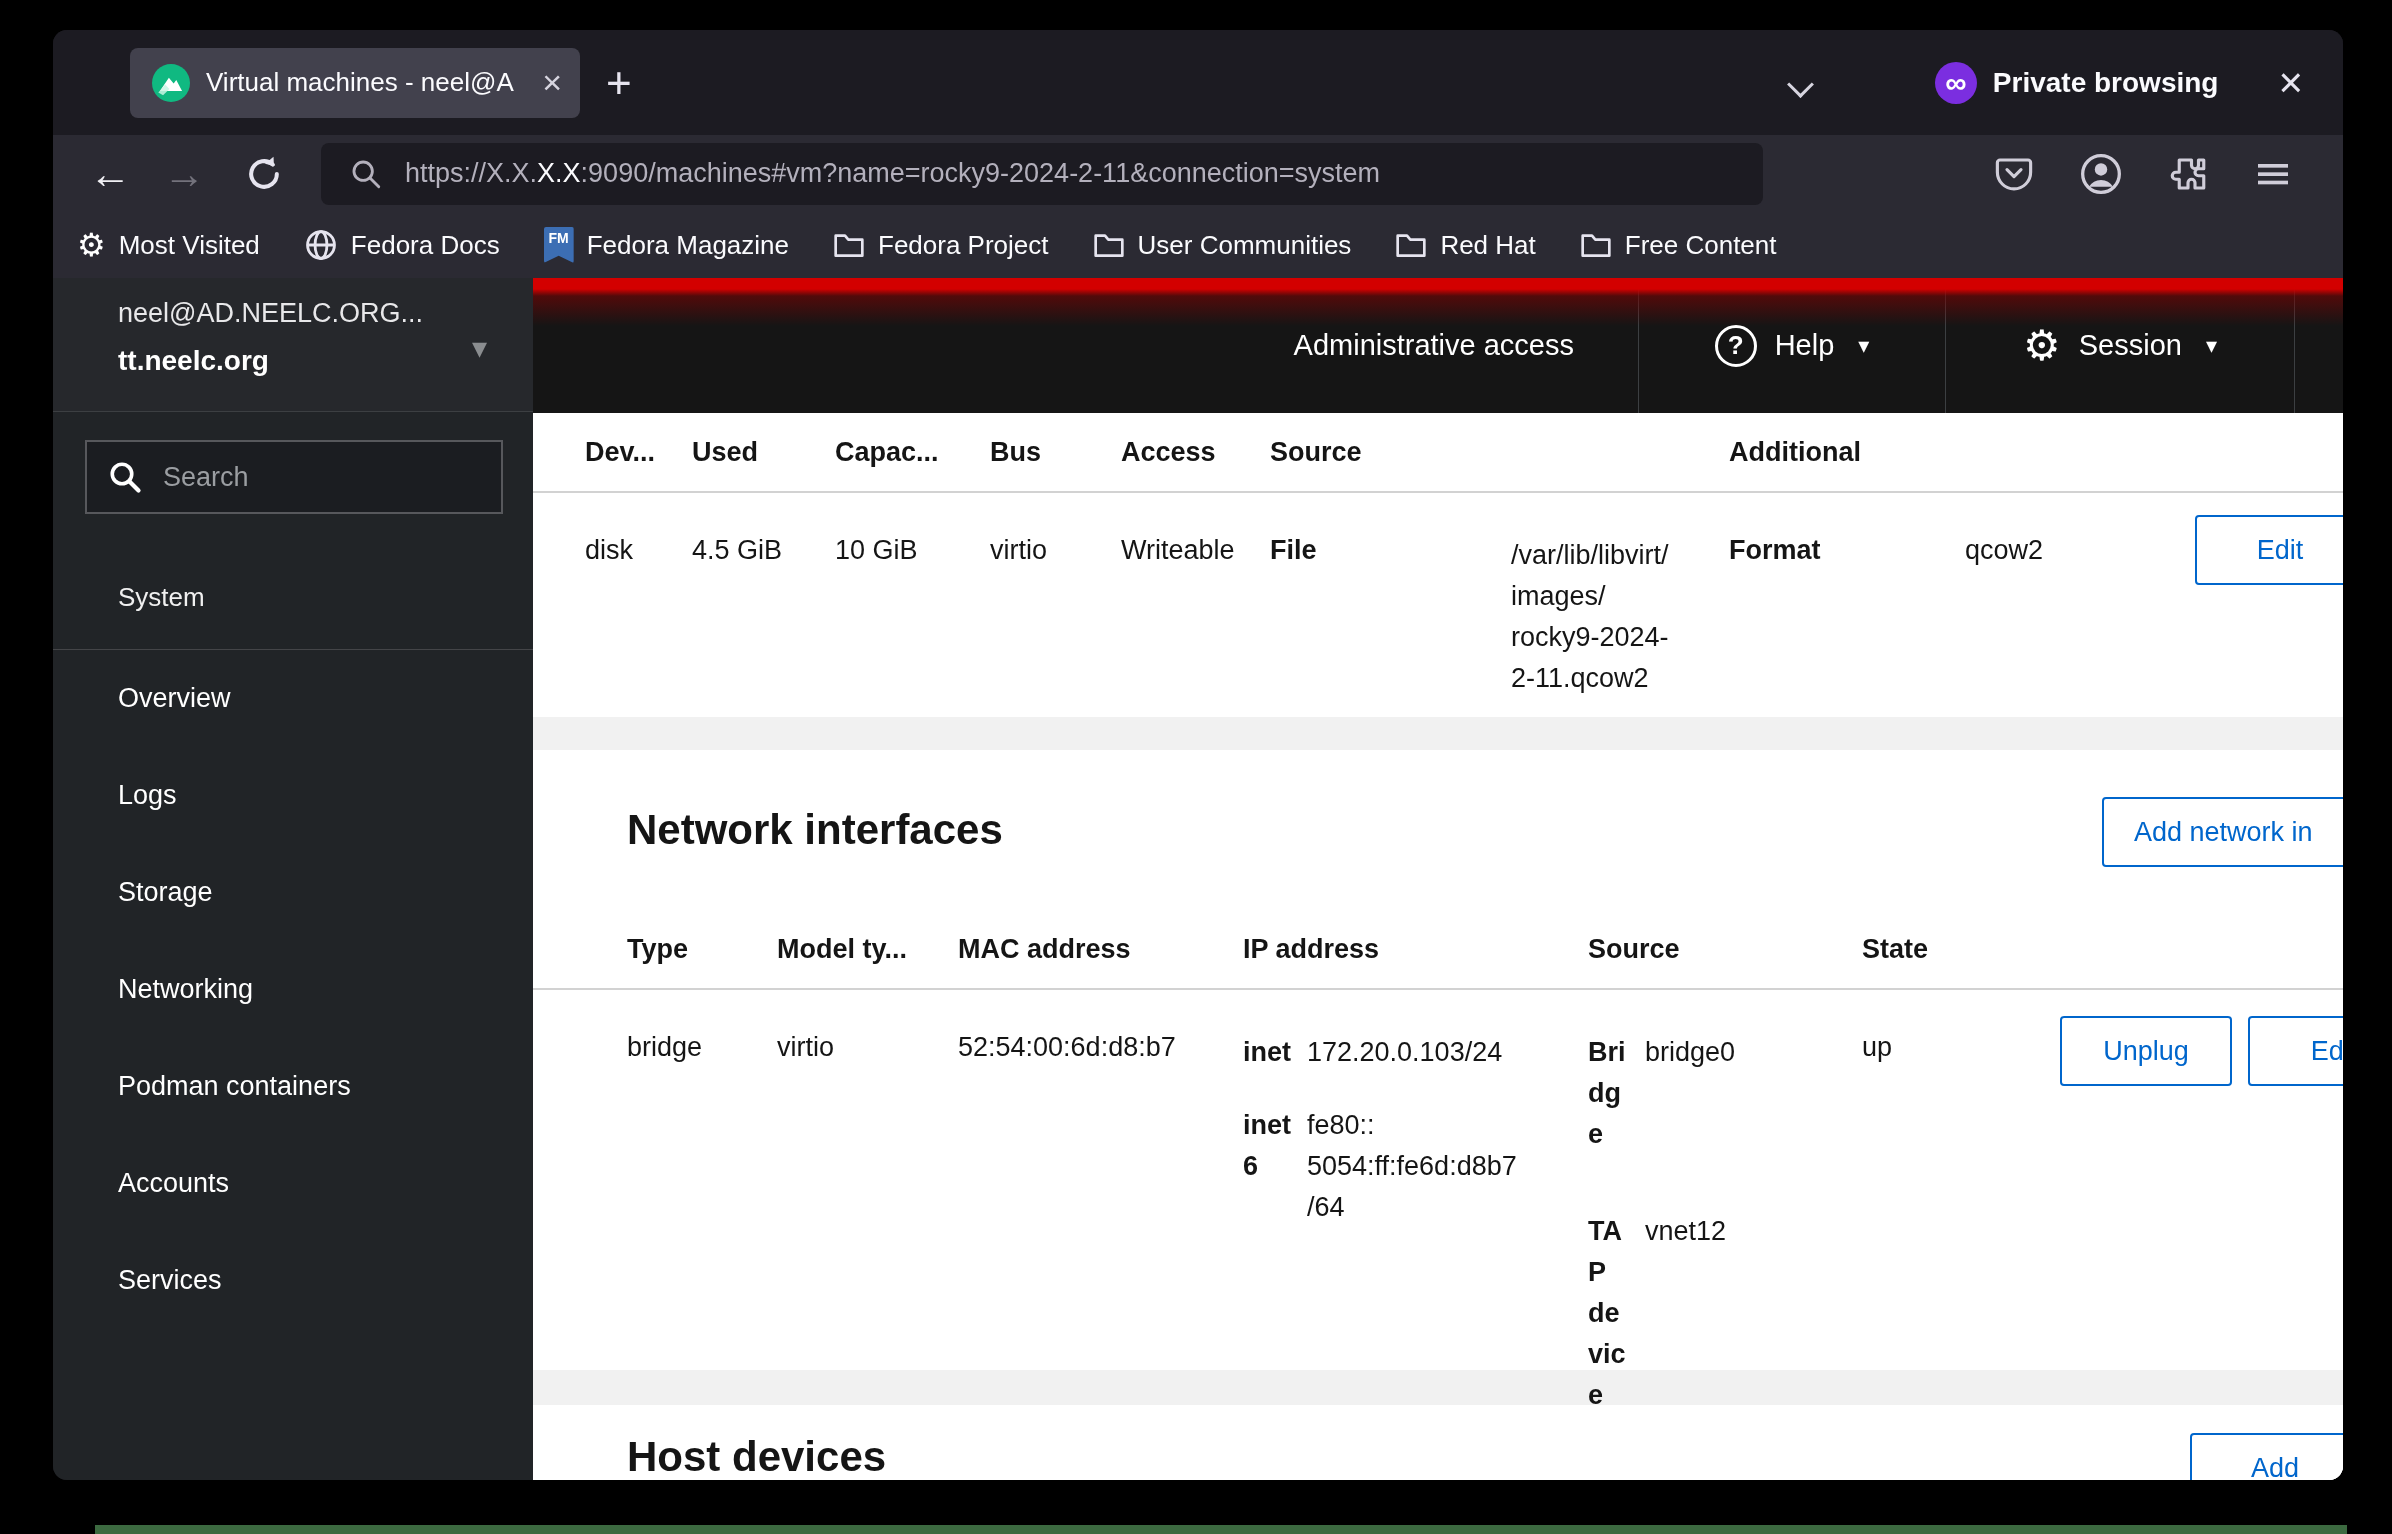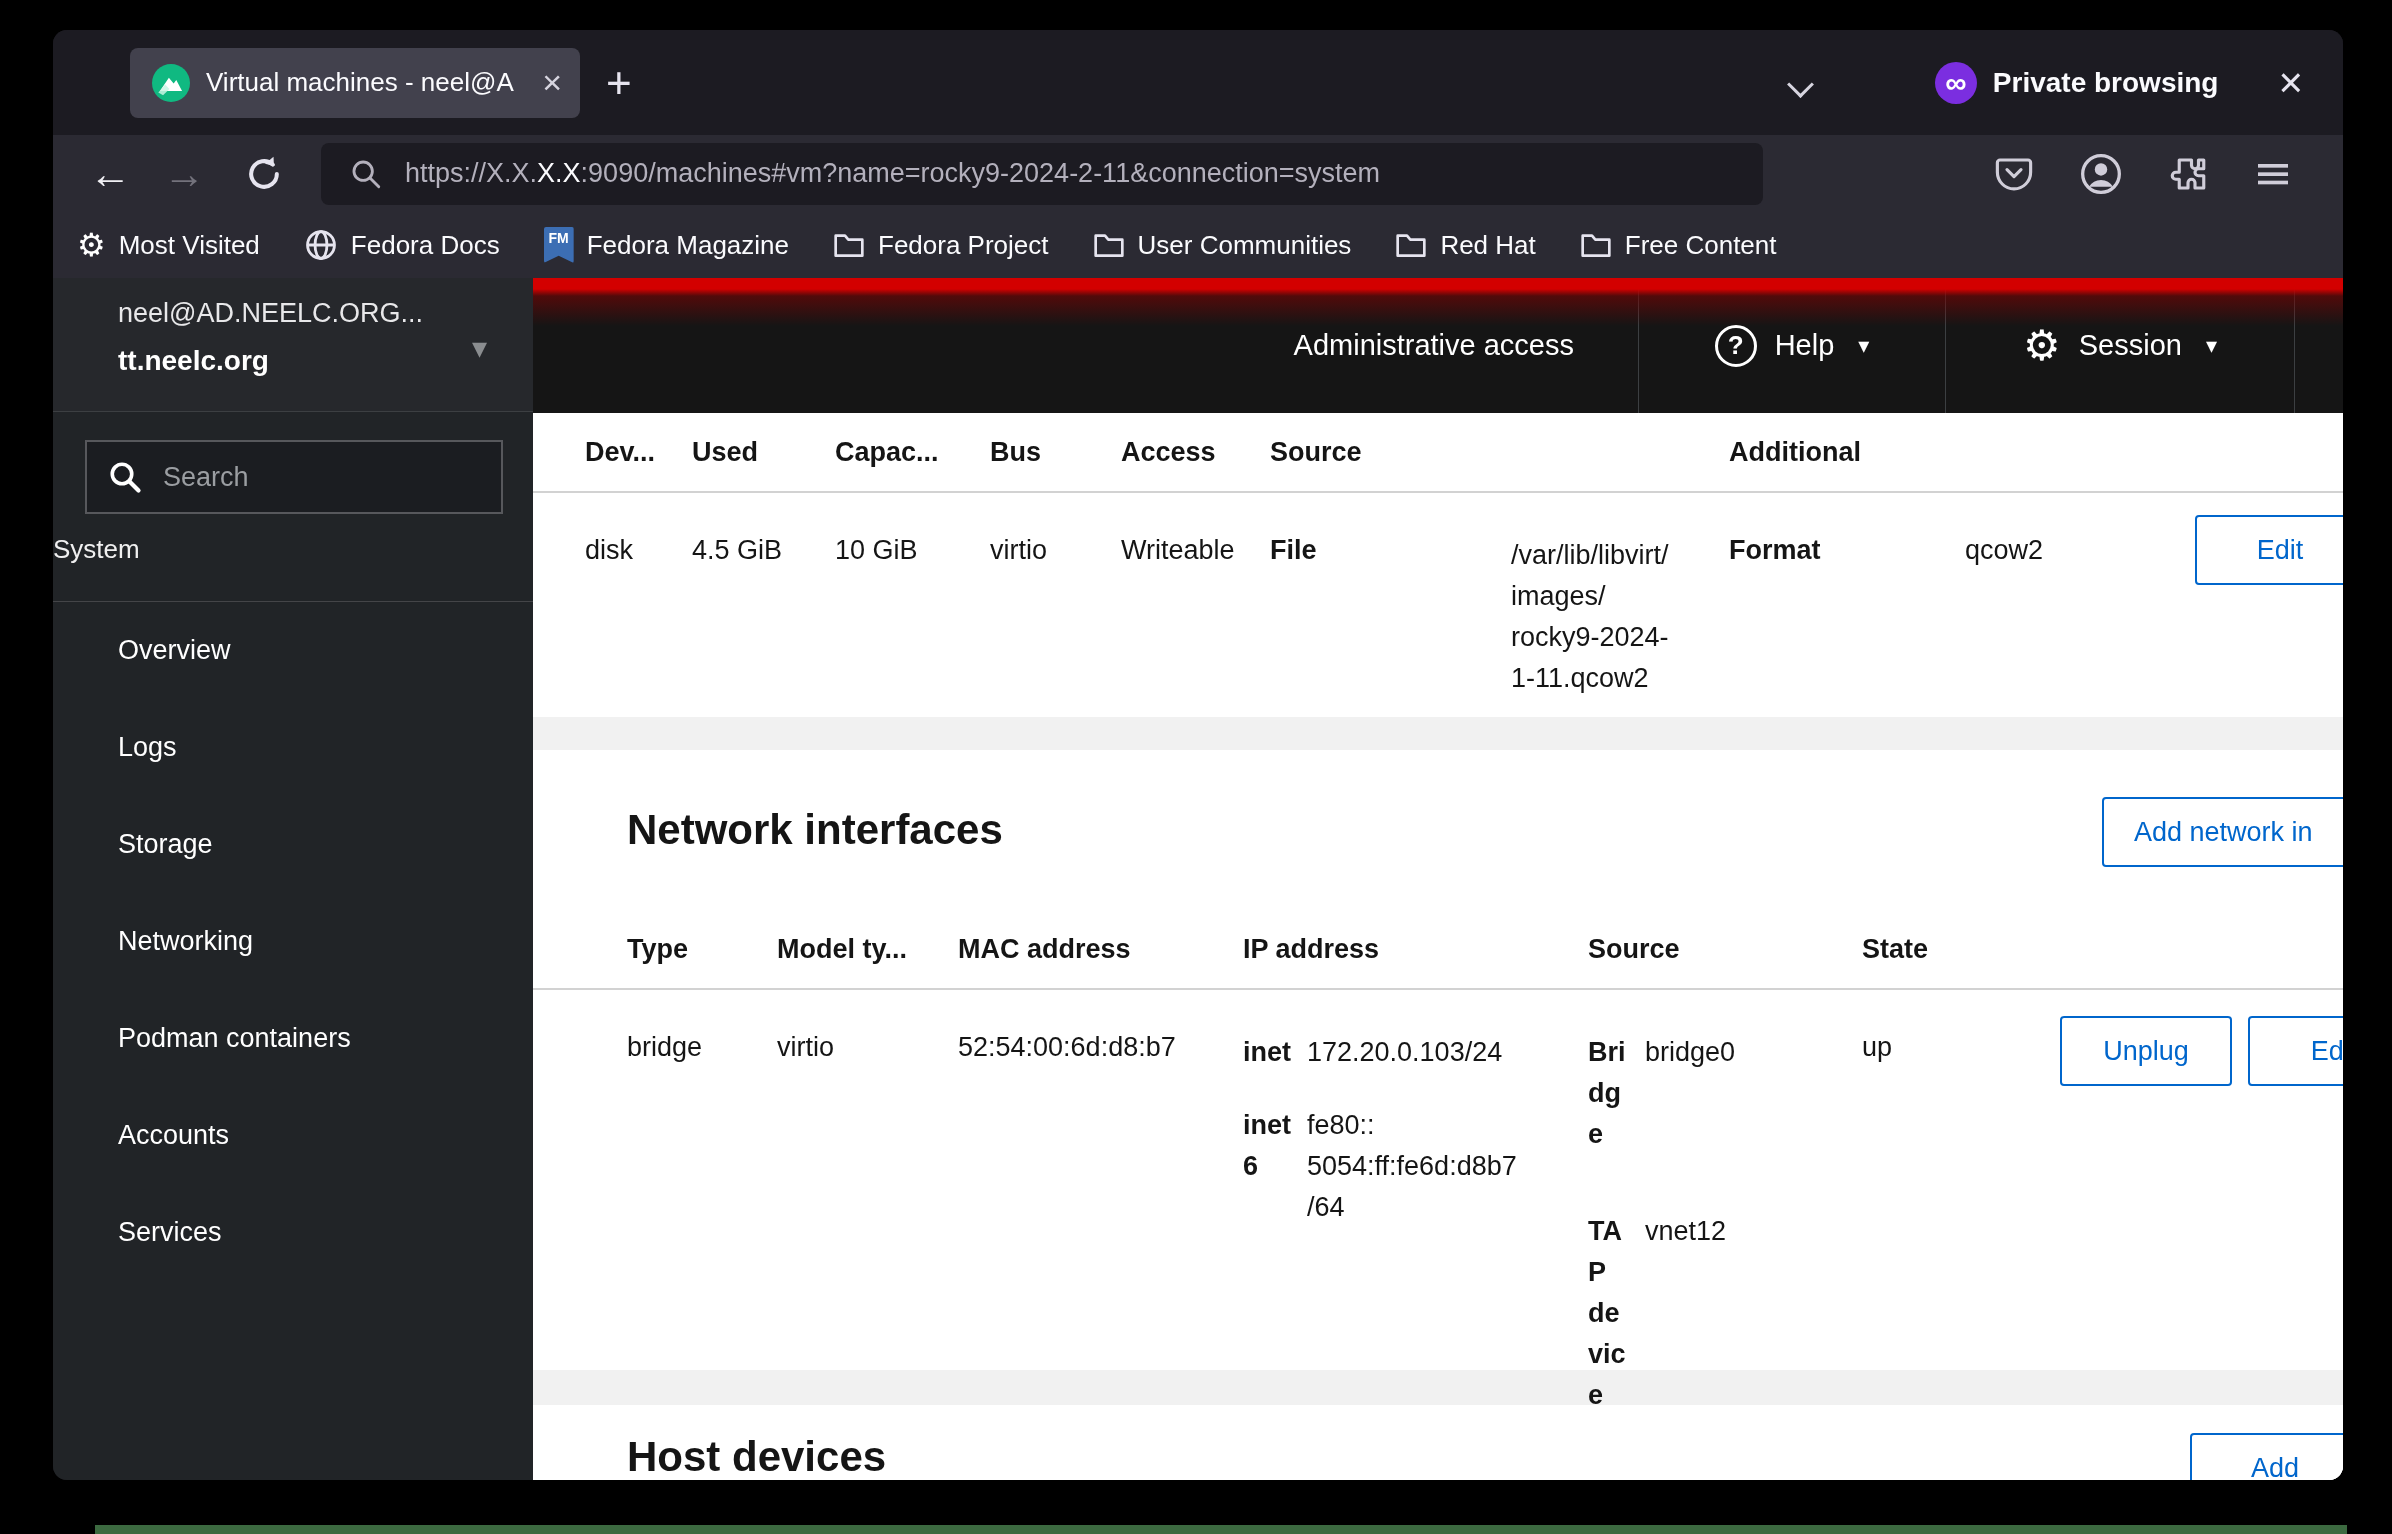--- a/index.html
+++ b/index.html
@@ -48,21 +48,21 @@
 
   .sidebar { width:480px; flex:none; background:#212427; position:relative; }
   .user-block { height:134px; background:#26282c; border-bottom:1px solid #3c3f42; padding:20px 30px 0 65px; position:relative; }
   .user-line1 { font-size:27px; color:#e8e8ea; }
   .user-line2 { font-size:28px; font-weight:700; color:#fff; margin-top:16px; }
   .user-caret { position:absolute; right:46px; top:52px; color:#8a8d90; font-size:30px; }
   .search-wrap { margin:28px 30px 0 32px; height:74px; border:2px solid #57585c; background:#1b1d21; display:flex; align-items:center; padding:0 18px 0 20px; }
   .search-wrap svg { flex:none; }
   .search-input { flex:1; margin-left:20px; background:transparent; border:none; outline:none; color:#fff; font-size:27px; font-family:"Liberation Sans", sans-serif; }
   .search-input::placeholder { color:#9b9ea2; }
-  .nav-section-title { margin-top:20px; font-size:26px; color:#f0f0f0; }
+  .nav-section-title { margin-top:68px; padding-left:65px; font-size:26px; color:#f0f0f0; }
   .nav-divider { margin-top:36px; border-top:1px solid #444548; }
   .nav-list { list-style:none; }
   .nav-item { height:97px; display:flex; align-items:center; padding-left:65px; color:#fff; font-size:27px; }
   .nav-item.selected { background:#4f5255; border-left:11px solid #73bcf7; padding-left:54px; }
 
   .main { flex:1; display:flex; flex-direction:column; min-width:0; }
   .masthead { height:135px; background:#151515; position:relative; display:flex; align-items:stretch; flex:none; }
   .masthead::before { content:""; position:absolute; left:0; top:0; right:0; height:48px; background:linear-gradient(180deg,#d30000 0,#d30000 11px,rgba(122,3,3,.6) 18px,rgba(21,21,21,0) 48px); pointer-events:none; }
   .mh-left { flex:1; display:flex; align-items:center; justify-content:flex-end; padding-right:64px; }
   .mh-admin { color:#fff; font-size:29px; }
@@ -284,21 +284,21 @@
               <span>disk</span>
               <span>4.5 GiB</span>
               <span>10 GiB</span>
               <span>virtio</span>
               <span>Writeable</span>
               <span class="b">File</span>
               <span class="lines">
                 <div>/var/lib/libvirt/</div>
                 <div>images/</div>
                 <div>rocky9-2024-</div>
-                <div>1-11.qcow2</div>
+                <div>2-11.qcow2</div>
               </span>
               <span class="b">Format</span>
               <span>qcow2</span>
               <span class="disk-actions">
                 <span class="btn">Edit</span>
               </span>
             </div>
           </div>
 
           <div class="gap1"></div>

